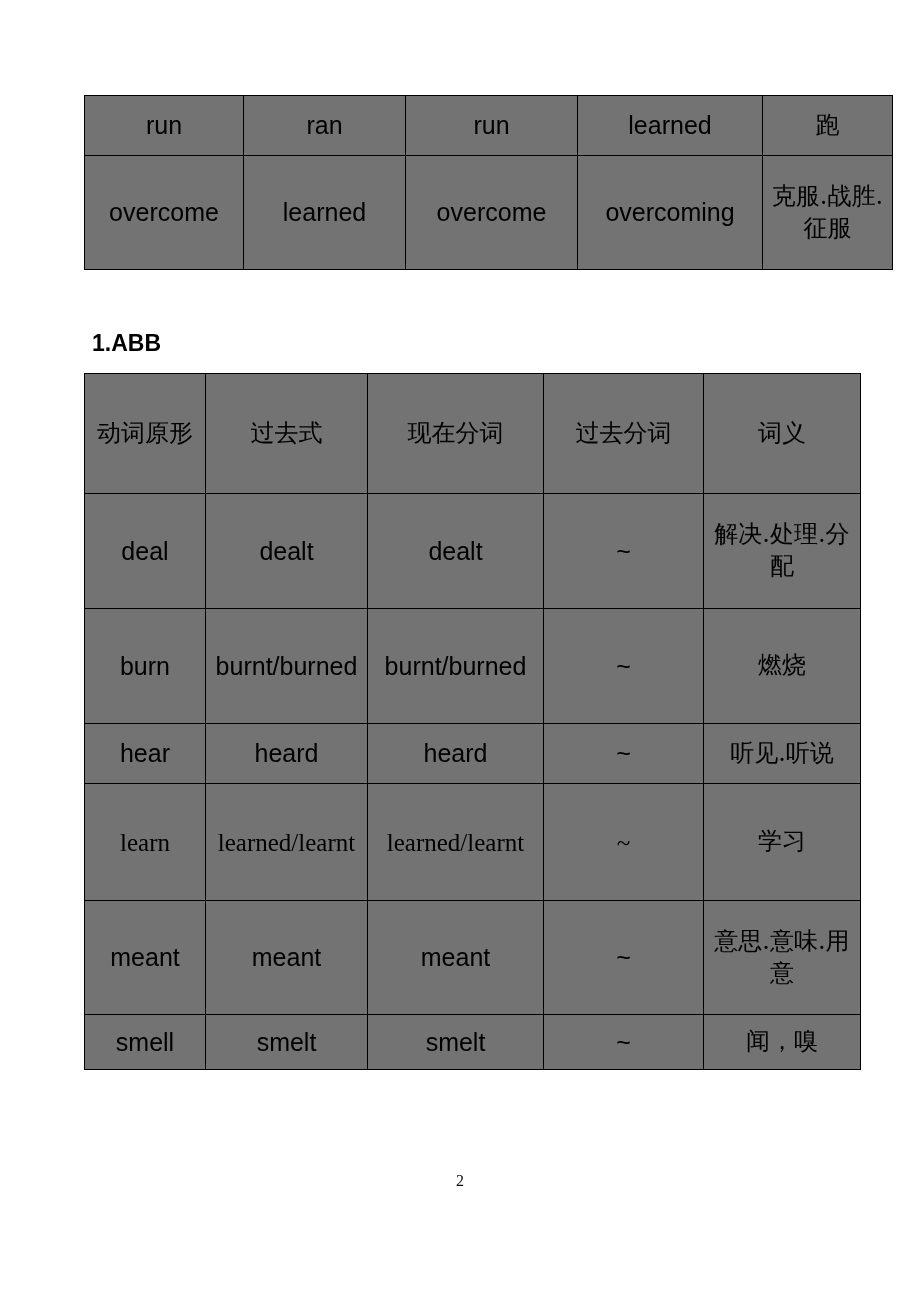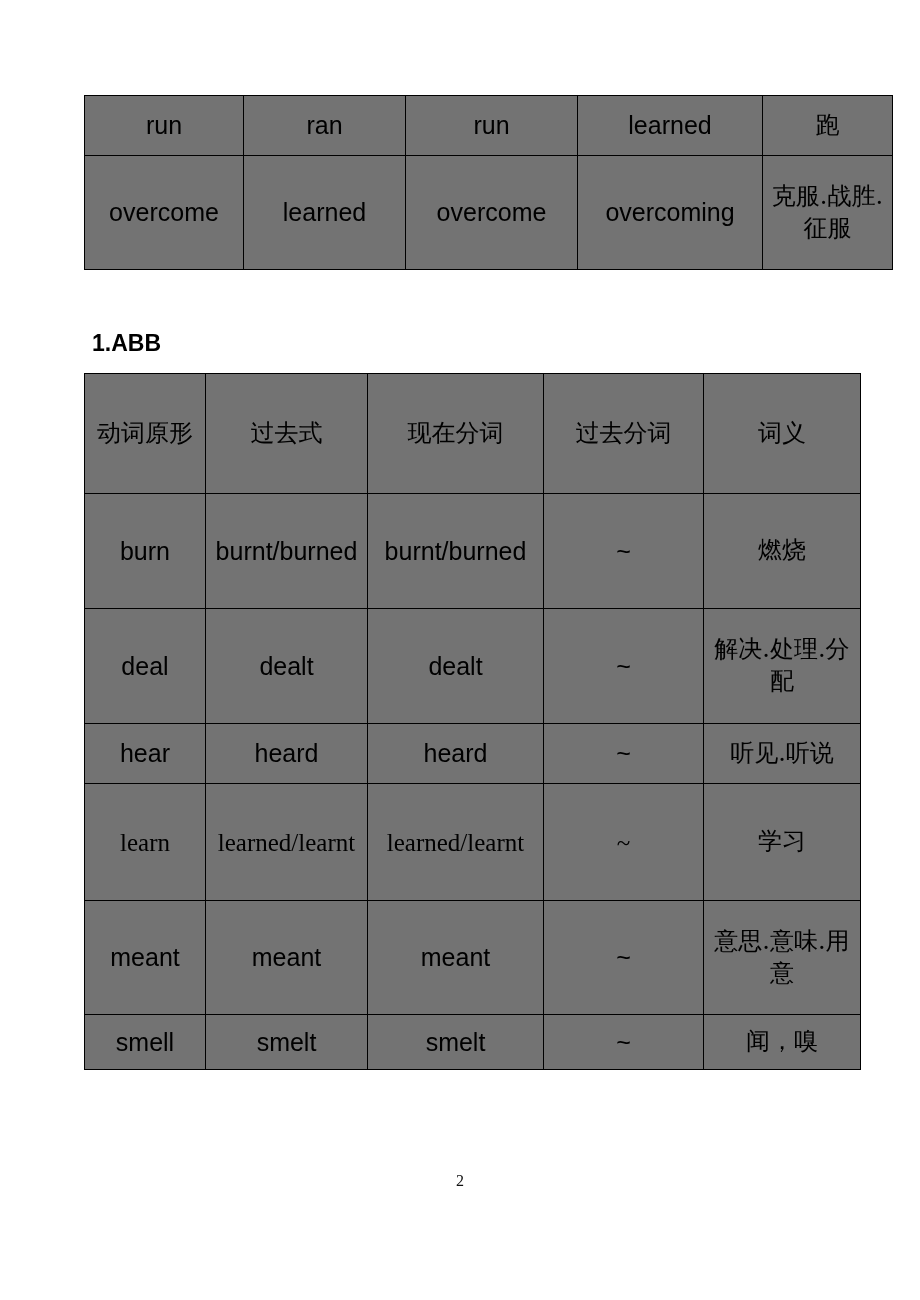--- a/index.html
+++ b/index.html
@@ -152,33 +152,33 @@
     <tbody>
       <tr class="h-117">
         <td class="cn">动词原形</td>
         <td class="cn">过去式</td>
         <td class="cn">现在分词</td>
         <td class="cn">过去分词</td>
         <td class="cn">词义</td>
       </tr>
 
       <tr class="h-112">
+        <td class="en">deal</td>
+        <td class="en">dealt</td>
+        <td class="en">dealt</td>
+        <td class="tilde">~</td>
+        <td class="cn">解决.处理.分配</td>
+      </tr>
+
+      <tr class="h-112">
         <td class="en">burn</td>
         <td class="en">burnt/burned</td>
         <td class="en">burnt/burned</td>
         <td class="tilde">~</td>
         <td class="cn">燃烧</td>
-      </tr>
-
-      <tr class="h-112">
-        <td class="en">deal</td>
-        <td class="en">dealt</td>
-        <td class="en">dealt</td>
-        <td class="tilde">~</td>
-        <td class="cn">解决.处理.分配</td>
       </tr>
 
       <tr class="h-57">
         <td class="en">hear</td>
         <td class="en">heard</td>
         <td class="en">heard</td>
         <td class="tilde">~</td>
         <td class="cn">听见.听说</td>
       </tr>
 

